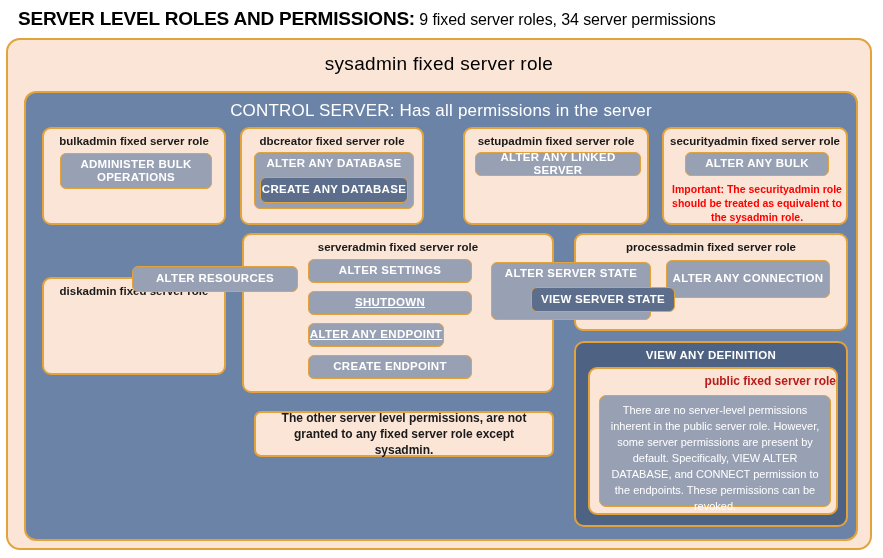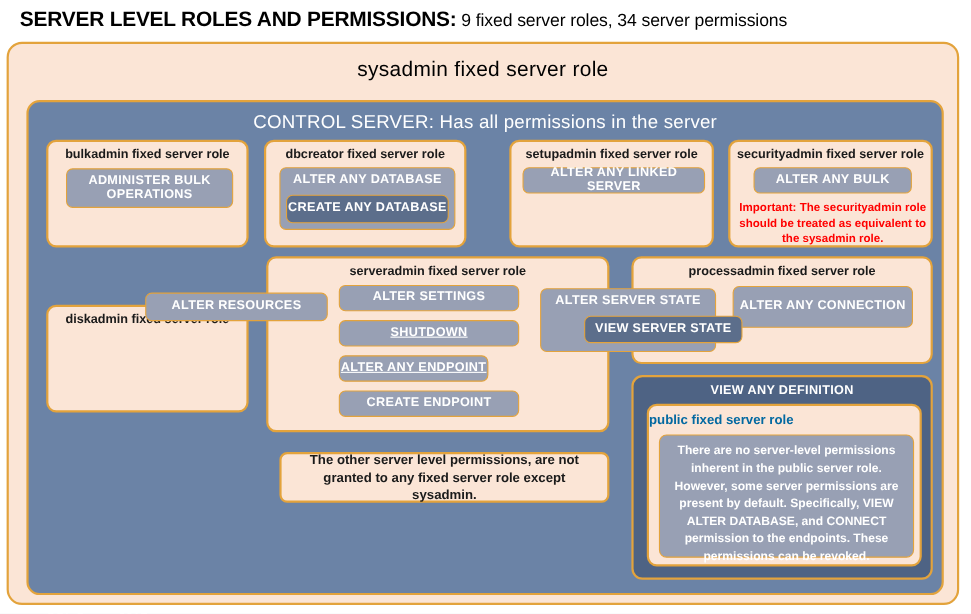--- a/index.html
+++ b/index.html
@@ -168,34 +168,34 @@
     position: absolute;
     box-sizing: border-box;
     background: #fbe5d6;
     border: 2px solid #e3a33c;
     border-radius: 9px;
   }
   #public-role-title {
     position: absolute;
     left: 0; top: 5px;
     width: 100%;
-    text-align: left;
+    text-align: right;
     font-size: 12px;
     font-weight: bold;
-    color: #0369a1;
+    color: #b91c1c;
   }
   #public-role-text {
     position: absolute;
     box-sizing: border-box;
     background: #98a0b4;
     border: 1.5px solid #e3a33c;
     border-radius: 7px;
     color: #ffffff;
     font-size: 11px;
-    font-weight: bold;
+    font-weight: normal;
     text-align: center;
     line-height: 1.45;
     padding: 7px 8px;
   }
 
   
   #footer-label {
     position: absolute;
     left: 34px;
     top: 514px;

